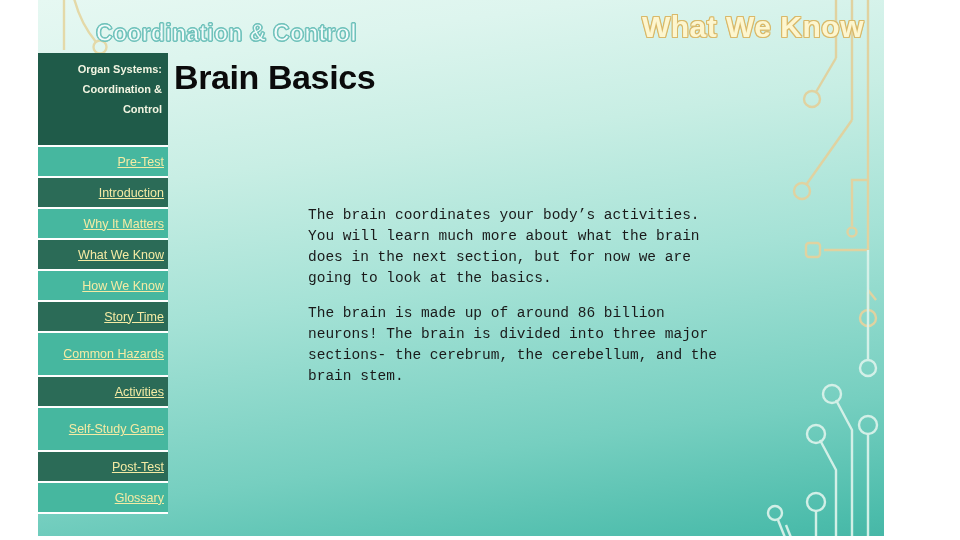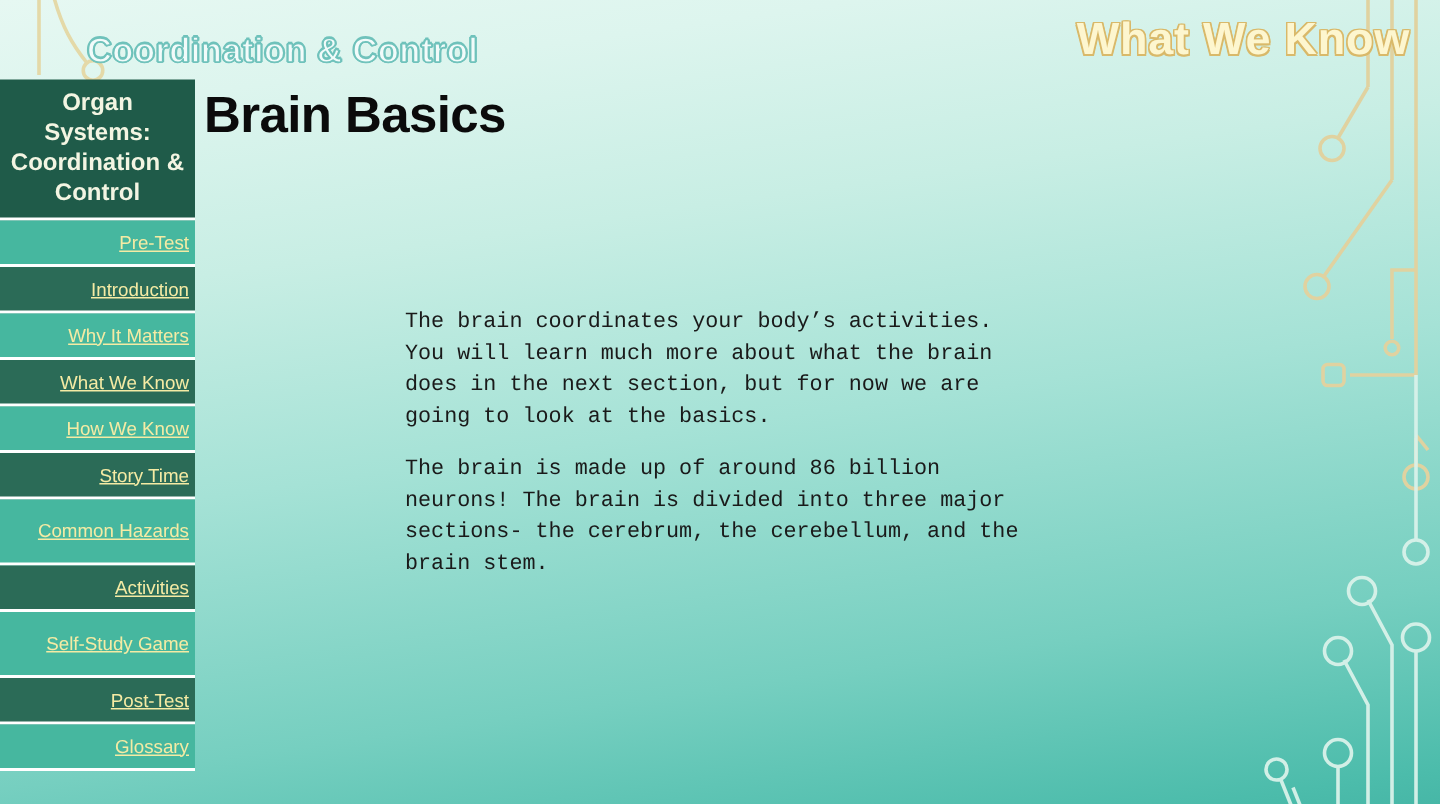--- a/index.html
+++ b/index.html
@@ -6,24 +6,25 @@
     margin: 0;
     padding: 0;
     background: #ffffff;
   }
   body {
     font-family: "Liberation Sans", sans-serif;
   }
 
   #slide {
     position: relative;
-    width: 960px;
+    width: 846px;
     height: 540px;
     overflow: hidden;
     background: linear-gradient(172deg, #e6f8f2 0%, #ddf5ee 12%, #c8eee4 30%, #a5e2d6 52%, #76cfc0 78%, #4cbcab 96%, #46b6a6 100%);
+    margin-left: 38px;
   }
 
   
   .circuit {
     position: absolute;
     top: 0;
     pointer-events: none;
   }
   .circuit-right { right: 0; width: 120px; height: 540px; }
   .circuit-left  { left: 0;  width: 110px; height: 80px; }
@@ -75,23 +76,23 @@
   
   #sidebar {
     position: absolute;
     left: 0;
     top: 53px;
     width: 130px;
   }
   #sidebar-header {
     background: #1f5b49;
     color: #f3f5e2;
-    font-size: 16px;
-    font-weight: bold;
-    text-align: center;
+    font-size: 11px;
+    font-weight: bold;
+    text-align: right;
     line-height: 20px;
     padding: 6px 6px 7px 6px;
     border-bottom: 2px solid #ffffff;
     box-sizing: border-box;
     height: 94px;
   }
   .nav-item {
     display: flex;
     align-items: center;
     justify-content: flex-end;

